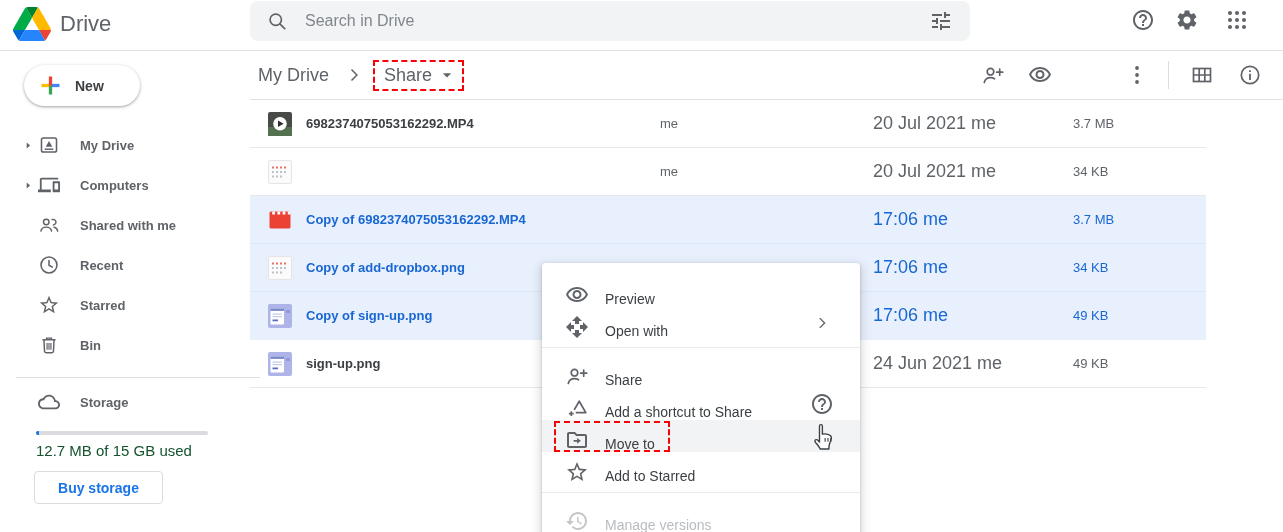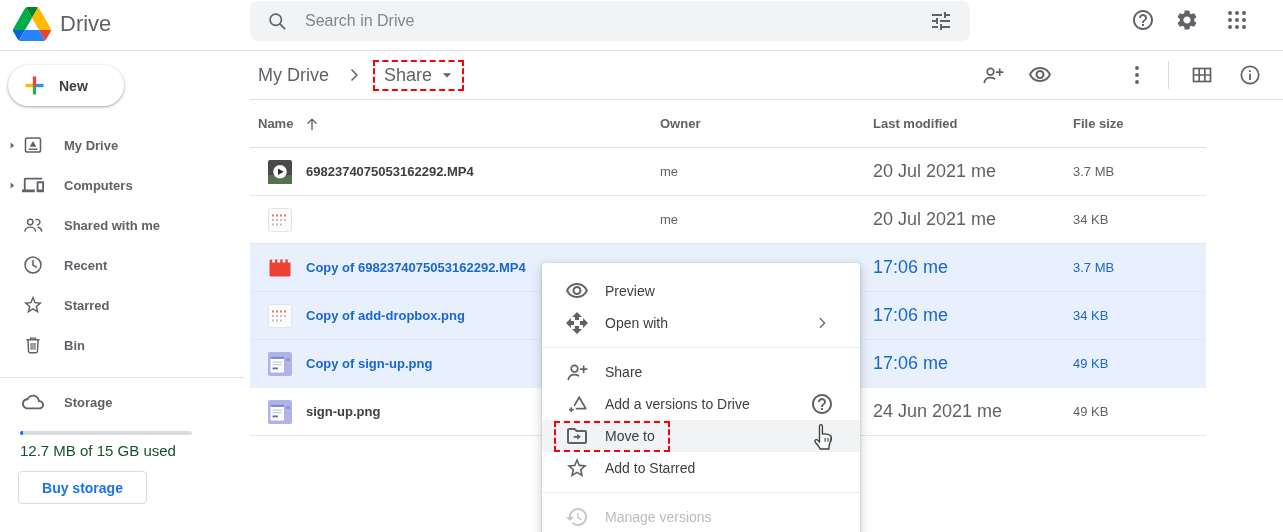--- a/index.html
+++ b/index.html
@@ -14,21 +14,21 @@
   .logo-svg{width:38px;height:34px;}
   .app-name{font-size:22px;color:#5f6368;margin-left:9px;}
   .searchbar{position:absolute;left:250px;top:1px;width:720px;height:40px;background:#f1f3f4;border-radius:8px;display:flex;align-items:center;}
   .sicon{margin-left:17px;width:21px;height:21px;color:#5f6368;}
   .placeholder{margin-left:17px;font-size:16px;color:#80868b;}
   .tune{position:absolute;right:17px;top:8px;width:24px;height:24px;color:#5f6368;}
   .tb-ic{position:absolute;top:8px;width:24px;height:24px;color:#5f6368;cursor:pointer;}
   .tb-help{left:1131px;}.tb-gear{left:1175px;}.tb-apps{left:1225px;}
 
   
-  .sidebar{position:absolute;left:0;top:51px;width:250px;height:481px;background:#fff;text-decoration:underline;}
+  .sidebar{position:absolute;left:16px;top:51px;width:250px;height:481px;background:#fff;text-decoration:underline;}
   .new-btn{position:absolute;left:8px;top:14px;width:116px;height:41px;border-radius:22px;background:#fff;border:none;
            box-shadow:0 1px 2px 0 rgba(60,64,67,.30),0 1px 3px 1px rgba(60,64,67,.15);
            display:flex;align-items:center;padding:0 0 0 13px;font-size:14px;color:#3c4043;font-weight:bold;cursor:pointer;
            font-family:inherit;}
   .new-plus{width:27px;height:27px;margin-right:11px;}
   .side-item{position:absolute;left:0;width:244px;height:40px;display:flex;align-items:center;
              font-size:13px;color:#5f6368;font-weight:bold;cursor:pointer;}
   .si-caret{width:11px;height:11px;margin-left:7px;color:#5f6368;flex:none;}
   .si-icon{width:22px;height:22px;margin-left:4px;color:#5f6368;flex:none;}
   .si-label{margin-left:20px;}
@@ -62,21 +62,21 @@
   .c-icon{position:absolute;left:18px;top:12px;width:24px;height:24px;}
   .c-name{position:absolute;left:56px;top:0;line-height:47px;font-size:13px;font-weight:bold;color:#3c4043;white-space:nowrap;}
   .c-owner{position:absolute;left:410px;top:0;line-height:47px;font-size:13px;color:#5f6368;}
   .c-mod{position:absolute;left:623px;top:0;line-height:47px;font-size:18px;color:#5f6368;}
   .c-size{position:absolute;left:823px;top:0;line-height:47px;font-size:13px;color:#5f6368;}
   .row.selected .c-name,.row.selected .c-mod,.row.selected .c-size{color:#1967d2;}
 
   
   .menu{position:absolute;left:542px;top:263px;width:318px;height:300px;background:#fff;border-radius:4px;
         box-shadow:0 1px 3px rgba(60,64,67,.3),0 4px 10px 3px rgba(60,64,67,.15);padding-top:12px;z-index:50;box-sizing:border-box;}
-  .menu-item{position:relative;height:32px;display:flex;align-items:center;padding-left:23px;font-size:14px;color:#3c4043;cursor:pointer;}
+  .menu-item{position:relative;height:32px;display:flex;align-items:flex-end;padding-left:23px;font-size:14px;color:#3c4043;cursor:pointer;}
   .menu-item.hl{background:#f1f3f4;}
   .menu-item.disabled{color:#b9bcc0;cursor:default;}
   .menu-item.disabled .mi-icon{color:#c4c7ca;}
   .mi-icon{width:24px;height:24px;color:#5f6368;flex:none;}
   .mi-label{margin-left:16px;white-space:nowrap;}
   .mi-sub{position:absolute;left:271px;top:7px;width:18px;height:18px;color:#5f6368;}
   .mi-help{position:absolute;left:268px;top:4px;width:24px;height:24px;color:#5f6368;}
   .menu-divider{height:1px;background:#e8eaed;margin:8px 0;}
   .annotation-box{position:absolute;left:12px;top:1px;width:112px;height:27px;border:2px dashed #fb0007;pointer-events:none;}
 
@@ -303,31 +303,20 @@
         </svg>
       </span>
     <span class="tlb ic" style="left:988px">
         <svg viewBox="0 0 24 24" xmlns="http://www.w3.org/2000/svg">
           <circle cx="12" cy="12" r="8.7" fill="none" stroke="currentColor" stroke-width="1.7"></circle>
           <path fill="currentColor" d="M11.1 10.7h1.8V17h-1.8zM11.1 7.2h1.8v1.9h-1.8z"></path>
         </svg>
       </span>
   </div>
 
-  <div class="table-header">
-    <span class="th th-name">Name</span>
-    <span class="sort ic">
-        <svg viewBox="0 0 24 24" xmlns="http://www.w3.org/2000/svg">
-          <path fill="none" stroke="currentColor" stroke-width="1.8" d="M12 19.5V5.5M6.5 11L12 5.5 17.5 11" stroke-linecap="round" stroke-linejoin="round"></path>
-        </svg>
-      </span>
-    <span class="th th-owner">Owner</span>
-    <span class="th th-mod">Last modified</span>
-    <span class="th th-size">File size</span>
-  </div>
 
   <div id="rows">
       <div class="row">
         <span class="c-icon ic">
           <svg viewBox="0 0 24 24" xmlns="http://www.w3.org/2000/svg">
             <rect width="24" height="24" rx="2" fill="#474a47"></rect>
             <rect y="15" width="24" height="9" fill="#53704f"></rect>
             <circle cx="12" cy="11.8" r="6.8" fill="#fdfdfd"></circle>
             <path d="M10 8.6l5.6 3.2-5.6 3.2z" fill="#2c2c2c"></path>
           </svg>
@@ -478,21 +467,21 @@
       <span class="mi-label">Share</span>
     </div>
     <div class="menu-item">
       <span class="mi-icon ic">
         <svg viewBox="0 0 24 24" xmlns="http://www.w3.org/2000/svg">
           <path d="M14.2 5.2L7.6 16.6h13.2z" fill="none" stroke="currentColor" stroke-width="1.7" stroke-linejoin="round"></path>
           <circle cx="6.3" cy="17.6" r="4.6" fill="#fff"></circle>
           <path d="M3.9 17.6h4.8M6.3 15.2v4.8" stroke="currentColor" stroke-width="1.6"></path>
         </svg>
       </span>
-      <span class="mi-label">Add a versions to Drive</span>
+      <span class="mi-label">Add a shortcut to Share</span>
       <span class="mi-help ic">
         <svg viewBox="0 0 24 24" xmlns="http://www.w3.org/2000/svg">
           <path fill="currentColor" d="M11 16h2v2h-2zm1-14C6.48 2 2 6.48 2 12s4.48 10 10 10 10-4.48 10-10S17.52 2 12 2zm0 18c-4.41 0-8-3.59-8-8s3.59-8 8-8 8 3.59 8 8-3.59 8-8 8zm0-14c-2.21 0-4 1.79-4 4h2c0-1.1.9-2 2-2s2 .9 2 2c0 2-3 1.75-3 5h2c0-2.25 3-2.5 3-5 0-2.21-1.79-4-4-4z"></path>
         </svg>
       </span>
     </div>
     <div class="menu-item hl">
       <span class="mi-icon ic">
         <svg viewBox="0 0 24 24" xmlns="http://www.w3.org/2000/svg">
           <path fill="currentColor" d="M9.17 6l2 2H20v10H4V6h5.17M10 4H4c-1.1 0-2 .9-2 2v12c0 1.1.9 2 2 2h16c1.1 0 2-.9 2-2V8c0-1.1-.9-2-2-2h-8l-2-2z"></path>

